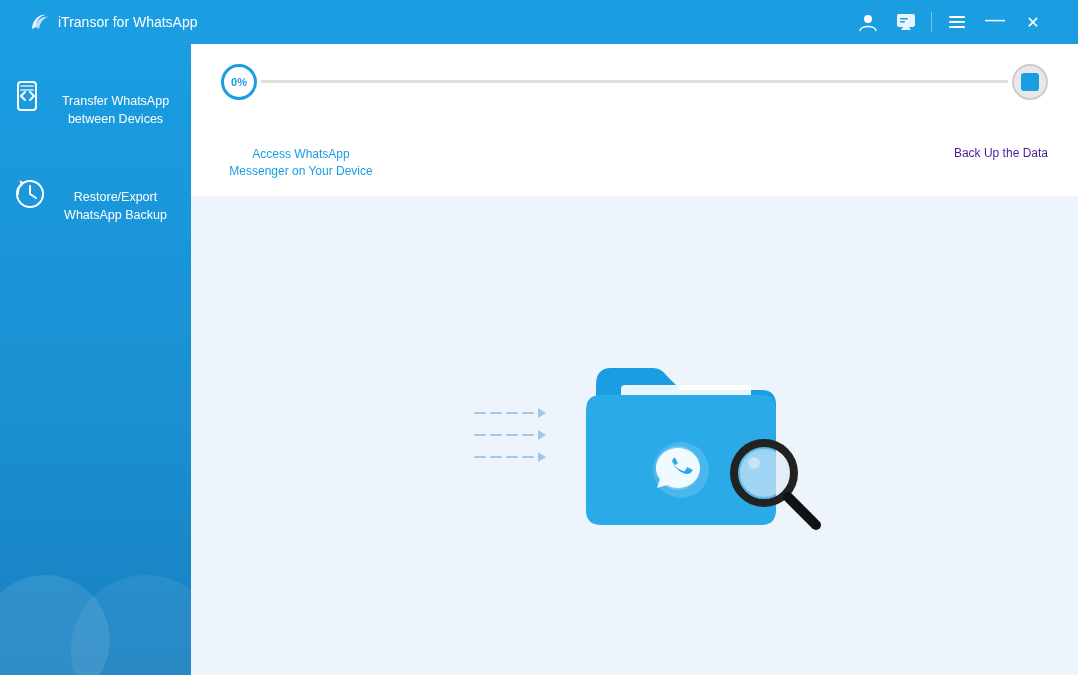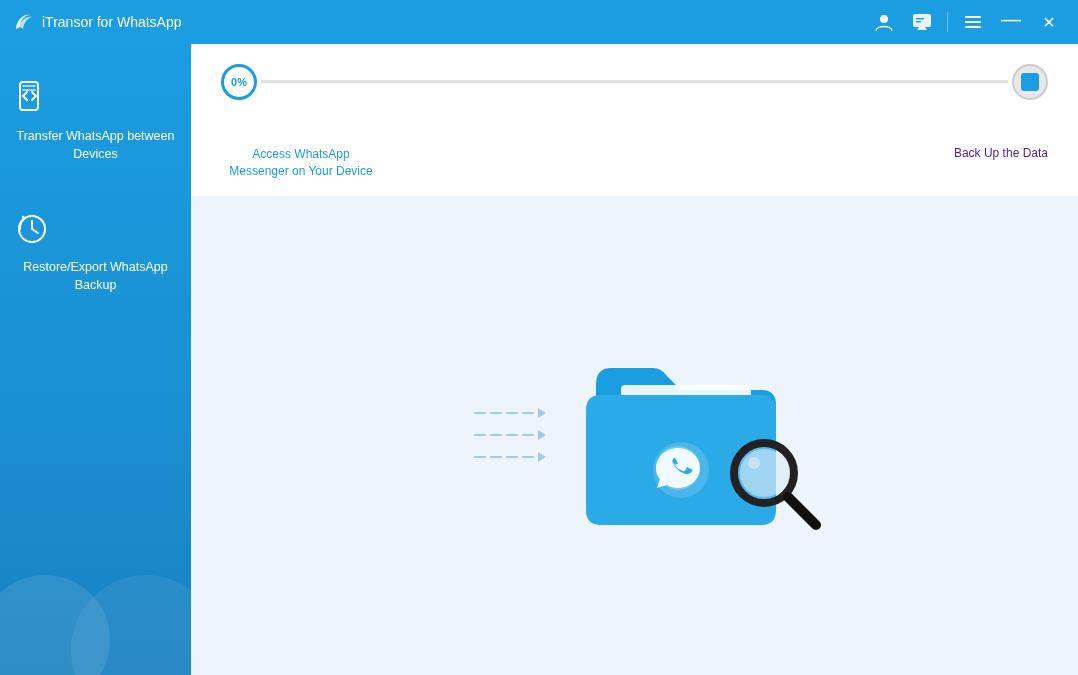--- a/index.html
+++ b/index.html
@@ -13,21 +13,21 @@
       background: #fff;
     }
 
     
     .titlebar {
       height: 44px;
       display: flex;
       align-items: center;
       justify-content: space-between;
       background: #1a9de1;
-      padding: 0 12px;
+      padding: 0 28px;
       flex-shrink: 0;
     }
     .titlebar-left {
       display: flex;
       align-items: center;
       gap: 8px;
       color: #fff;
       font-size: 14px;
       font-weight: 500;
     }
@@ -78,22 +78,22 @@
       flex-direction: column;
       align-items: center;
       padding: 10px 0;
       flex-shrink: 0;
       position: relative;
       overflow: hidden;
     }
     .sidebar-item {
       width: 100%;
       display: flex;
-      flex-direction: column;
-      align-items: flex-start;
+      flex-direction: row;
+      align-items: flex-end;
       padding: 22px 10px;
       color: #fff;
       cursor: pointer;
       position: relative;
       text-align: center;
     }
     .sidebar-item.active::before {
       content: '';
       position: absolute;
       left: 0;

